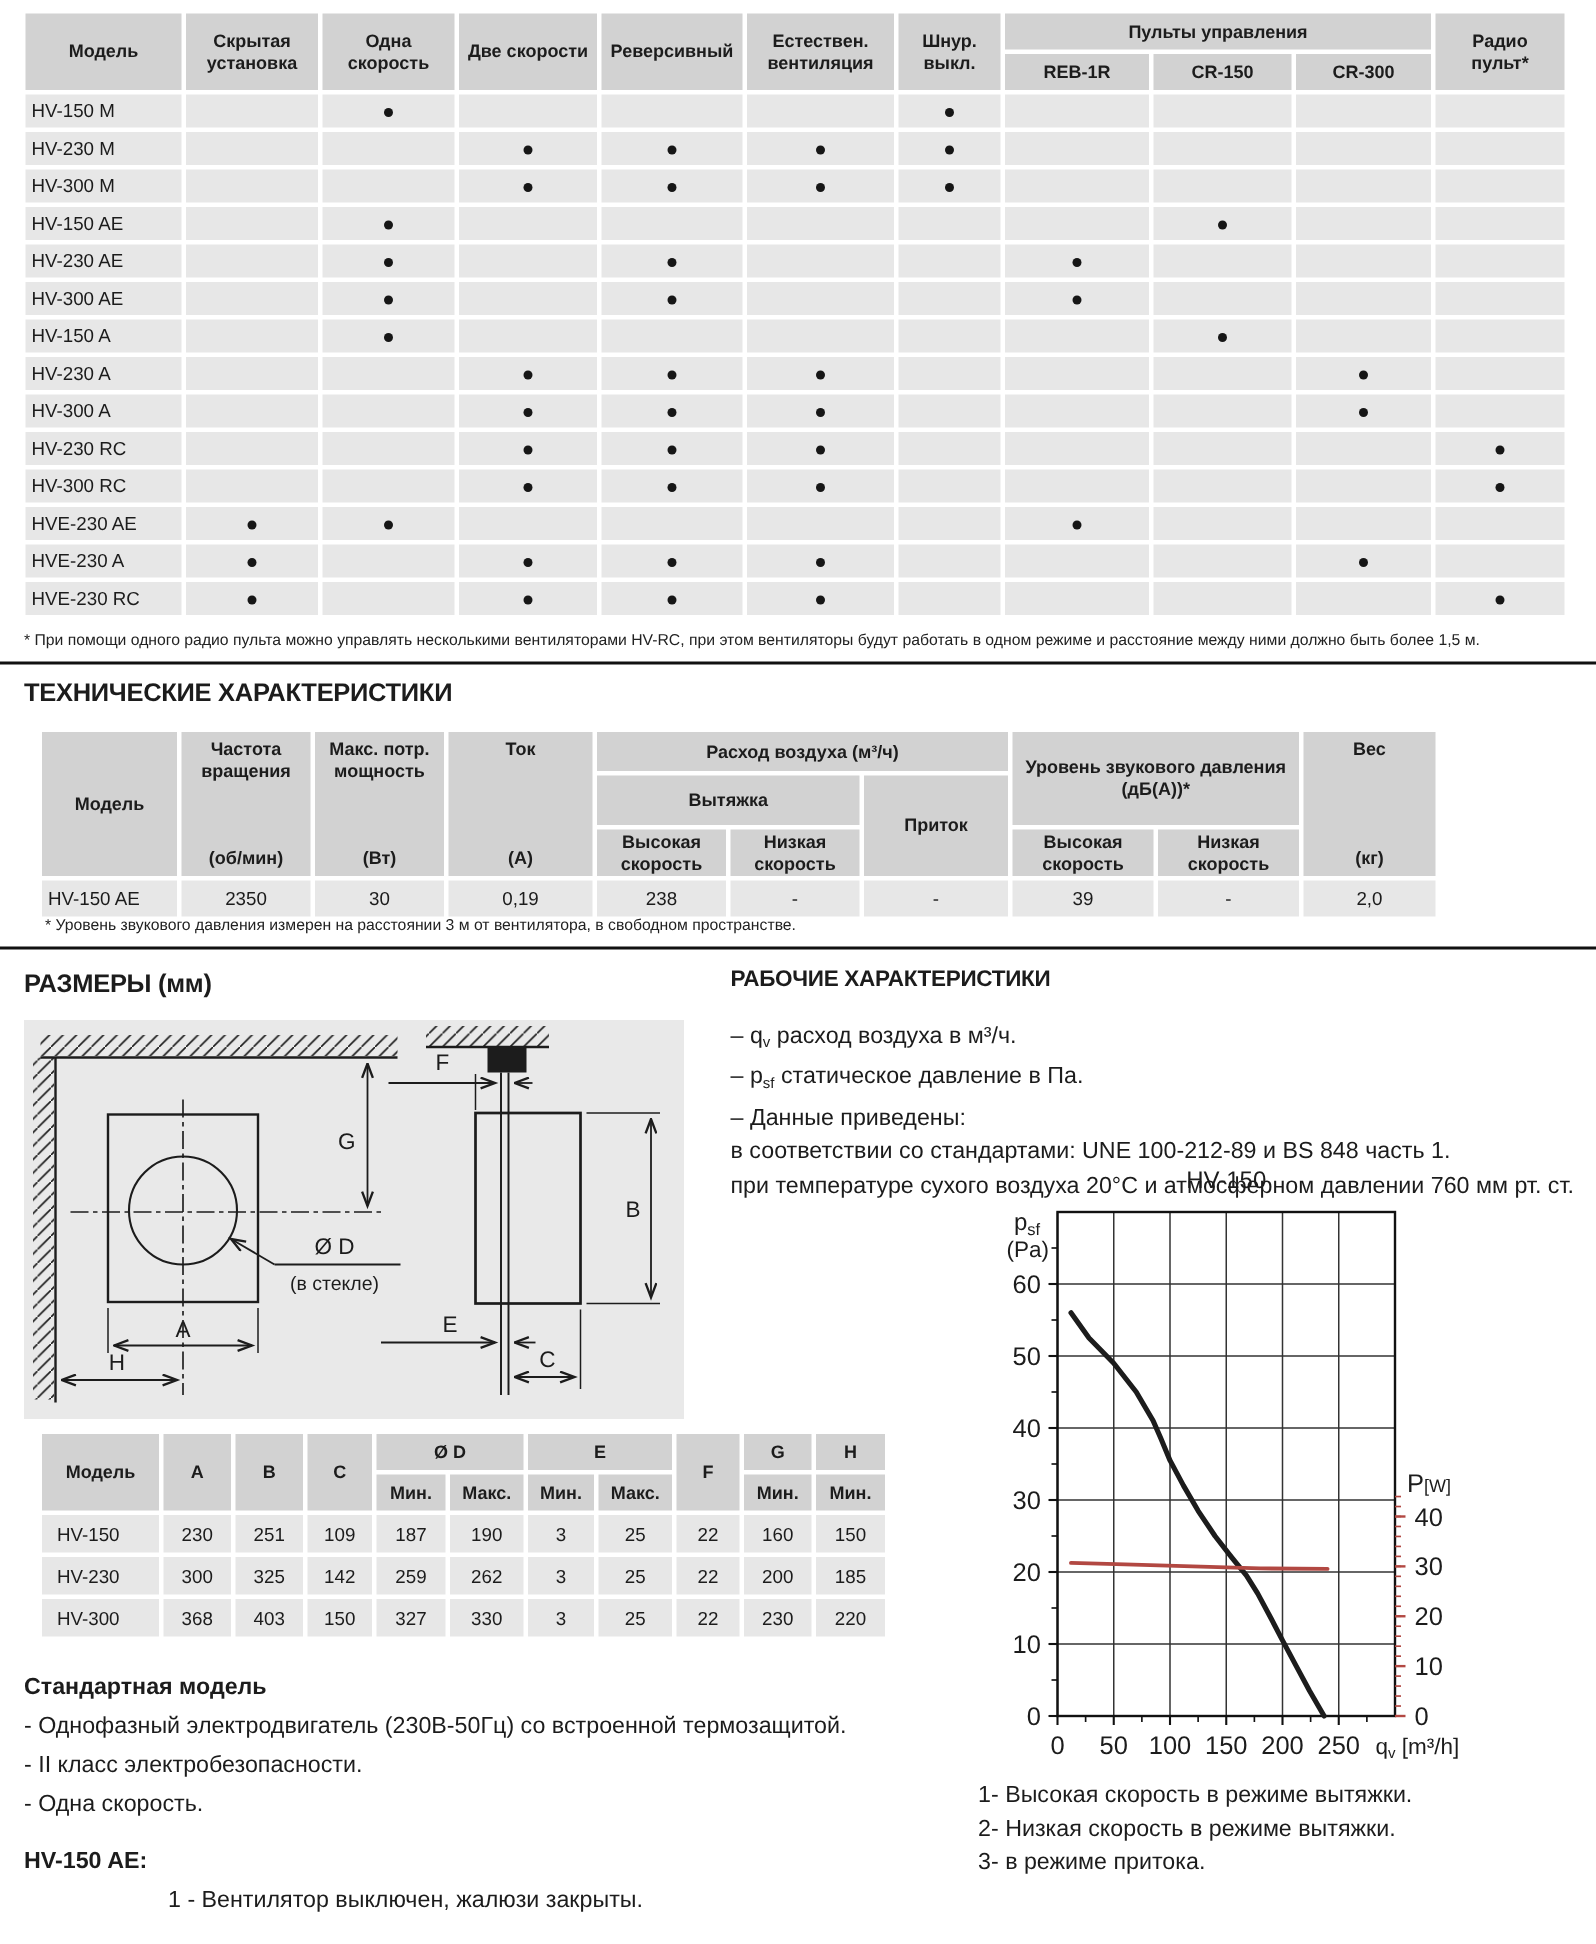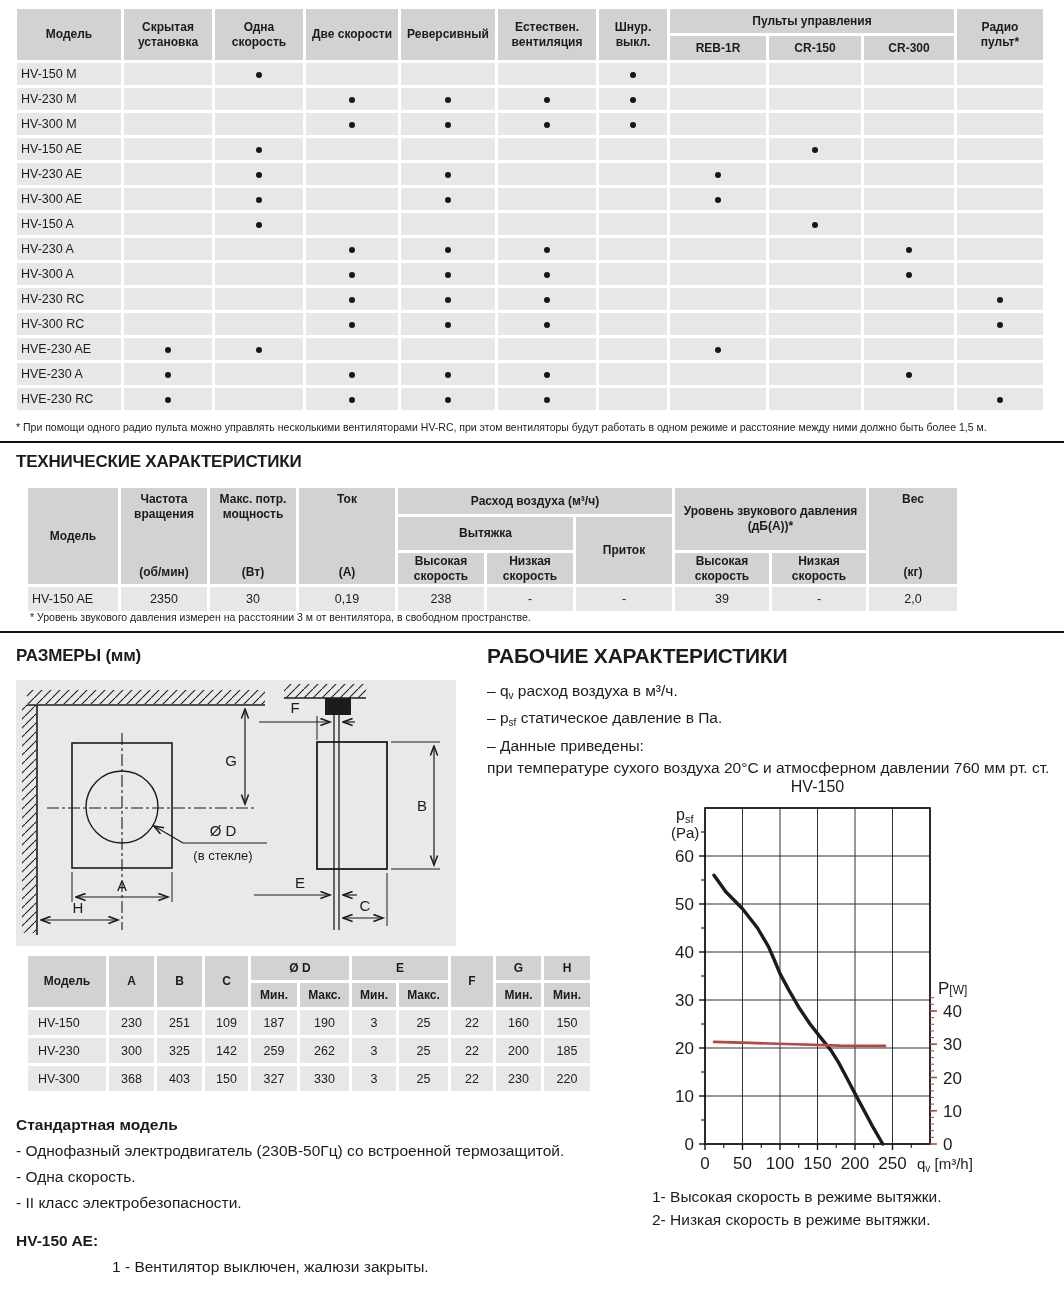--- a/index.html
+++ b/index.html
@@ -29,21 +29,21 @@
   #drawing-panel{position:absolute;left:16px;top:680px;width:440px;height:266px;background:#e9e9e9;}
   #dim-table{position:absolute;left:25px;top:953px;}
   #dim-table th{height:24px;}
   #dim-table td{height:25px;}
   #dim-table td.model{padding-left:10px;}
   
   #std-block{position:absolute;left:16px;top:1100px;width:632px;font-size:15.5px;line-height:26px;}
   .std-title{font-weight:bold;margin-top:12px;}
   .std-item{padding-left:96px;}
   
-  #perf-title{left:487px;top:644px;font-size:21px;}
+  #perf-title{left:487px;top:644px;font-size:15px;}
   #dim-title{left:16px;top:646px;}
   #tech-title{left:16px;top:452px;}
   #perf-notes{position:absolute;left:487px;top:680px;width:572px;font-size:15.5px;line-height:22.4px;}
   .sub{font-size:10px;vertical-align:-3px;}
   #chart{position:absolute;left:640px;top:776px;width:424px;height:406px;}
   #chart-legend{position:absolute;left:652px;top:1186px;font-size:15.5px;line-height:22.5px;}
   
   text{font-family:"Liberation Sans","DejaVu Sans",sans-serif;fill:#1c1c1c;}
   .ct{font-size:16px;}
   .tick{font-size:17px;}
@@ -492,34 +492,35 @@
           <td>230</td>
           <td>220</td>
         </tr>
       </tbody>
   </table>
 
   <div id="std-block">
     <div class="std-title">Стандартная модель</div>
     <div id="std-bullets">
         <div class="std-line">- Однофазный электродвигатель (230В-50Гц) со встроенной термозащитой.</div>
+        <div class="std-line">- II класс электробезопасности.</div>
         <div class="std-line">- Одна скорость.</div>
-        <div class="std-line">- II класс электробезопасности.</div>
       </div>
     <div class="std-title">HV-150 AE:</div>
     <div id="std-items">
         <div class="std-item">1 - Вентилятор выключен, жалюзи закрыты.</div>
       </div>
   </div>
 
   <h2 id="perf-title">РАБОЧИЕ ХАРАКТЕРИСТИКИ</h2>
   <div id="perf-notes">
       <div class="note"><span>– q</span><span class="sub">v</span><span> расход воздуха в м³/ч.</span></div>
       <div class="note"><span>– p</span><span class="sub">sf</span><span> статическое давление в Па.</span></div>
       <div class="note"><span>– Данные приведены:</span></div>
+      <div class="note"><span>в соответствии со стандартами: UNE 100-212-89 и BS 848 часть 1.</span></div>
       <div class="note"><span>при температуре сухого воздуха 20°C и атмосферном давлении 760 мм рт. ст.</span></div>
     </div>
   <div id="chart"><svg width="424" height="406">
         <line x1="65" y1="32" x2="65" y2="368" stroke="#333" stroke-width="1"></line>
         <line x1="102.5" y1="32" x2="102.5" y2="368" stroke="#333" stroke-width="1"></line>
         <line x1="140" y1="32" x2="140" y2="368" stroke="#333" stroke-width="1"></line>
         <line x1="177.5" y1="32" x2="177.5" y2="368" stroke="#333" stroke-width="1"></line>
         <line x1="215" y1="32" x2="215" y2="368" stroke="#333" stroke-width="1"></line>
         <line x1="252.5" y1="32" x2="252.5" y2="368" stroke="#333" stroke-width="1"></line>
         <line x1="290" y1="32" x2="290" y2="368" stroke="#333" stroke-width="1"></line>
@@ -607,15 +608,16 @@
         <text x="36" y="44" class="ct" font-size="17">p<tspan dy="3" font-size="11">sf</tspan></text>
         <text x="31" y="62" font-size="15">(Pa)</text>
         <text x="277" y="393" font-size="15">q<tspan dy="3" font-size="10">v</tspan><tspan dy="-3" font-size="15"> [m³/h]</tspan></text>
         <text x="298" y="218.375" fill="#b24842" font-size="17">P<tspan font-size="12">[W]</tspan></text>
         <polyline points="74,99.19999999999999 86,116 102.5,132.8 117.5,152 128.75,171.2 134,183.2 140,197.6 149,214.4 158.75,231.2 170,248 181.25,262.4 191,274.4 198.5,286.4 207.5,303.2 215,317.6 224,334.4 233,351.2 242.75,368" fill="none" stroke="#1c1c1c" stroke-width="3.4" stroke-linejoin="round" stroke-linecap="round"></polyline>
         <polyline points="74,265.9225 110,266.92 155,268.25 200,269.58 245,269.9125" fill="none" stroke="#b24842" stroke-width="2.6" stroke-linejoin="round" stroke-linecap="round"></polyline>
       </svg></div>
   <div id="chart-legend">
       <div class="legend-line">1- Высокая скорость в режиме вытяжки.</div>
       <div class="legend-line">2- Низкая скорость в режиме вытяжки.</div>
+      <div class="legend-line">3- в режиме притока.</div>
     </div>
 
 </div>
 
 </body></html>

